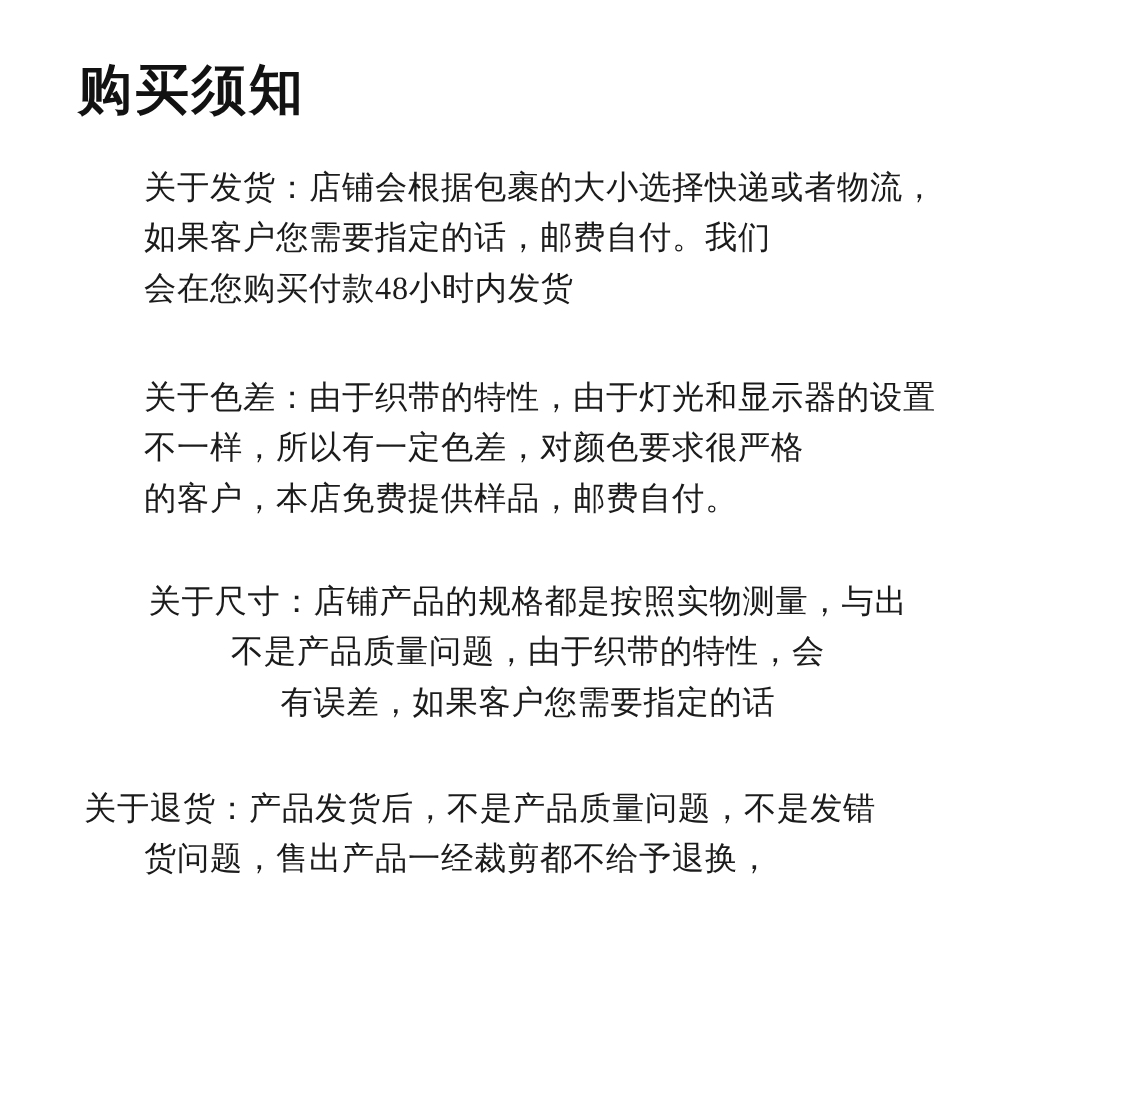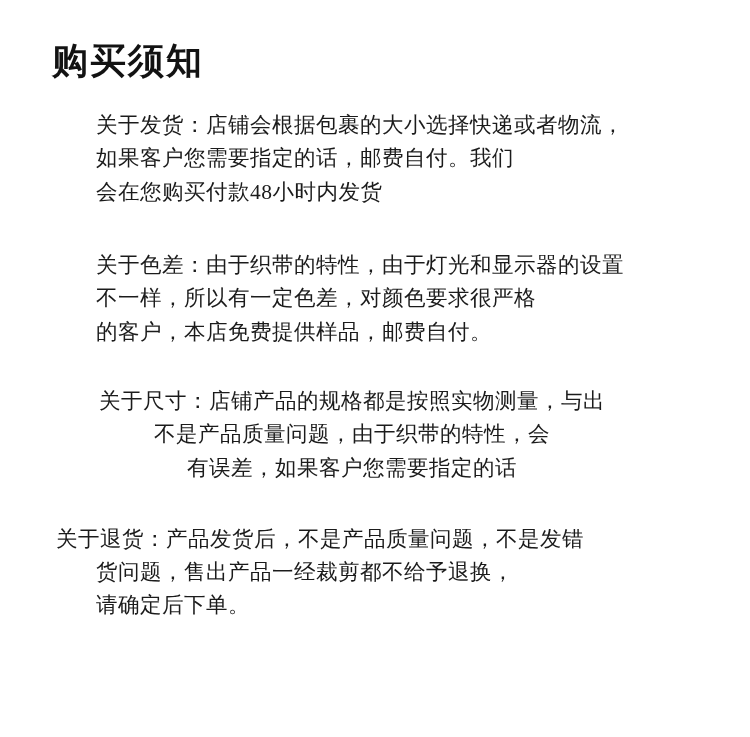--- a/index.html
+++ b/index.html
@@ -78,17 +78,16 @@
 
     <div class="section s-size">
       <div class="section-line first lead">关于尺寸：店铺产品的规格都是按照实物测量，与出</div>
       <div class="section-line indent-1">不是产品质量问题，由于织带的特性，会</div>
       <div class="section-line indent-1">有误差，如果客户您需要指定的话</div>
     </div>
 
     <div class="section s-return">
       <div class="section-line first lead-alt">关于退货：产品发货后，不是产品质量问题，不是发错</div>
       <div class="section-line indent-1">货问题，售出产品一经裁剪都不给予退换，</div>
-      <div class="section-line indent-1">请确定后下单。</div>
     </div>
 
   </div>
 </div>
 
 </body></html>

